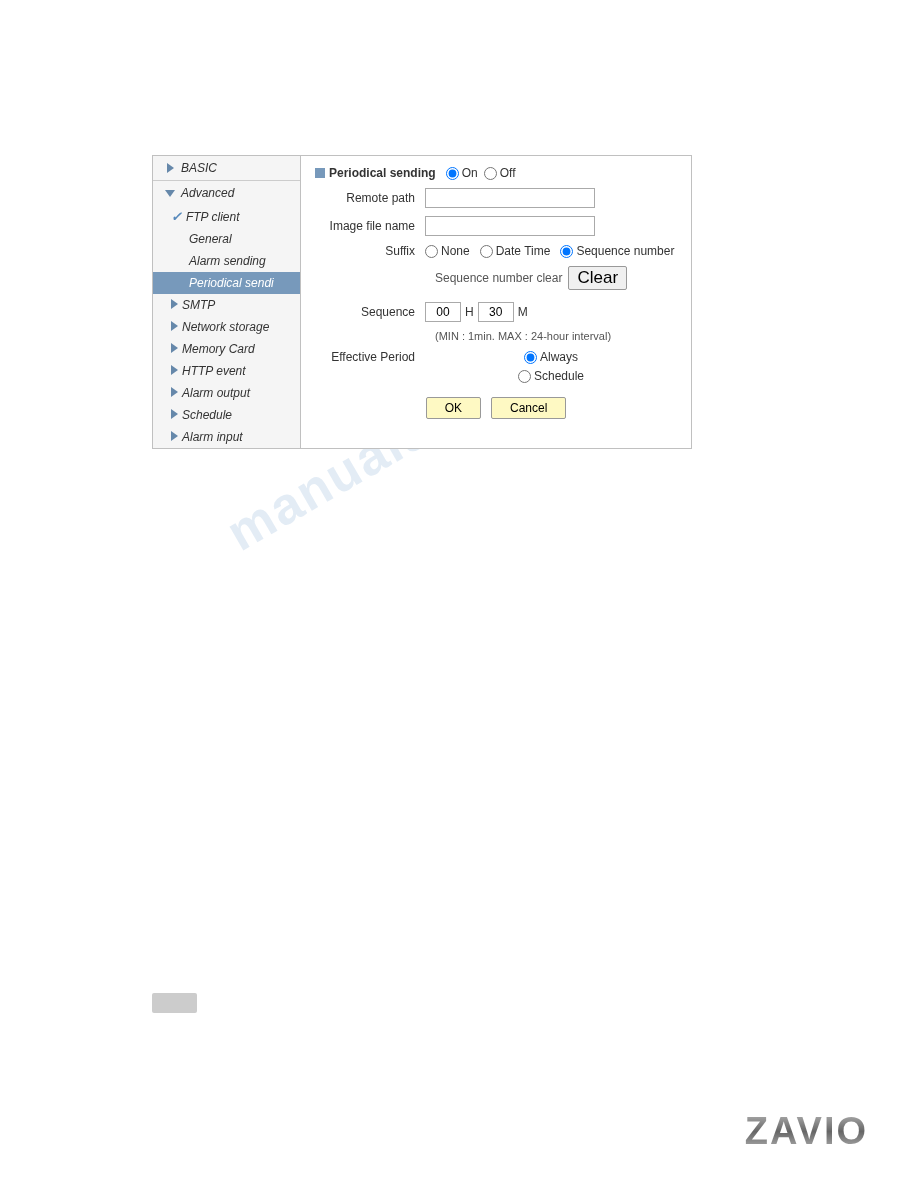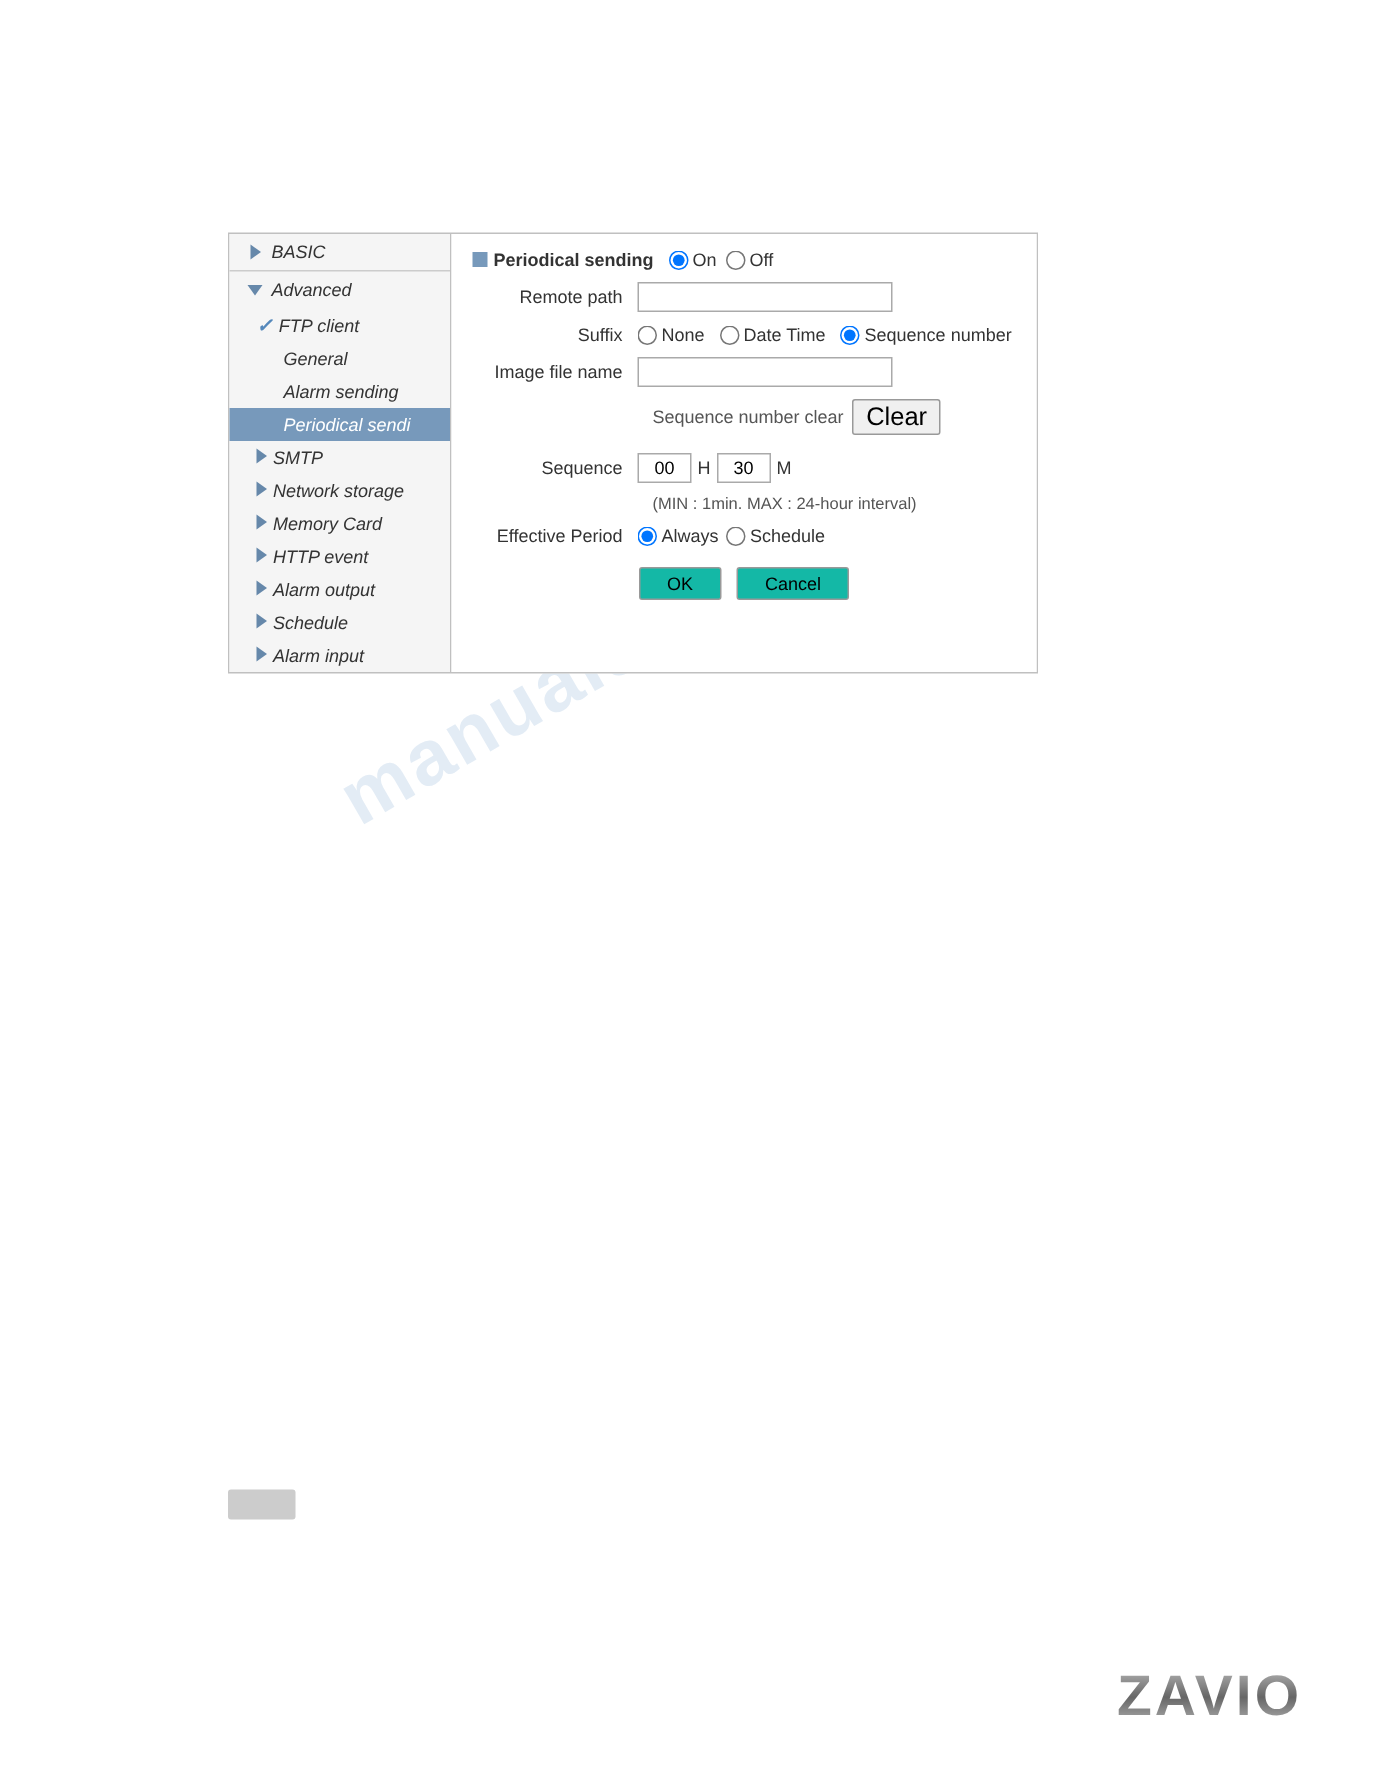--- a/index.html
+++ b/index.html
@@ -196,35 +196,35 @@
       align-items: center;
       padding-left: 120px;
       margin-bottom: 12px;
       font-size: 12px;
       gap: 6px;
       color: #555;
     }
 
     .effective-options {
       display: flex;
-      flex-direction: row;
+      flex-direction: column;
       gap: 5px;
     }
 
     .btn-row {
       display: flex;
       justify-content: center;
       gap: 10px;
       margin-top: 14px;
       padding-bottom: 8px;
     }
     .btn-ok, .btn-cancel {
       padding: 3px 18px;
       border: 1px solid #999;
-      background: #14b8a6;
+      background: #fef9c3;
       font-size: 12px;
       cursor: pointer;
       border-radius: 2px;
     }
 
     
     .watermark {
       position: absolute;
       top: 390px;
       left: 200px;
@@ -366,41 +366,41 @@
       </div>
 
       <div class="form-row">
         <span class="form-label">Remote path</span>
         <div class="form-value">
           <input type="text" class="text-input" value="" style="">
         </div>
       </div>
 
       <div class="form-row">
-        <span class="form-label">Suffix</span>
-        <div class="form-value radio-group">
-          <label class="radio-label">
-            <input type="radio" name="suffix" value="none" style="">
-            <span>None</span>
-          </label>
-          <label class="radio-label">
-            <input type="radio" name="suffix" value="datetime" style="">
-            <span>Date Time</span>
-          </label>
-          <label class="radio-label">
-            <input type="radio" name="suffix" value="sequence" checked="" style="">
-            <span>Sequence number</span>
-          </label>
-        </div>
-      </div>
-
-      <div class="form-row">
         <span class="form-label">Image file name</span>
         <div class="form-value">
           <input type="text" class="text-input" value="" style="">
+        </div>
+      </div>
+
+      <div class="form-row">
+        <span class="form-label">Suffix</span>
+        <div class="form-value radio-group">
+          <label class="radio-label">
+            <input type="radio" name="suffix" value="none" style="">
+            <span>None</span>
+          </label>
+          <label class="radio-label">
+            <input type="radio" name="suffix" value="datetime" style="">
+            <span>Date Time</span>
+          </label>
+          <label class="radio-label">
+            <input type="radio" name="suffix" value="sequence" checked="" style="">
+            <span>Sequence number</span>
+          </label>
         </div>
       </div>
 
       <div class="seq-clear-row">
         <span>Sequence number clear</span>
         <button class="clear-btn">Clear</button>
       </div>
 
       <div class="form-row">
         <span class="form-label">Sequence</span>

